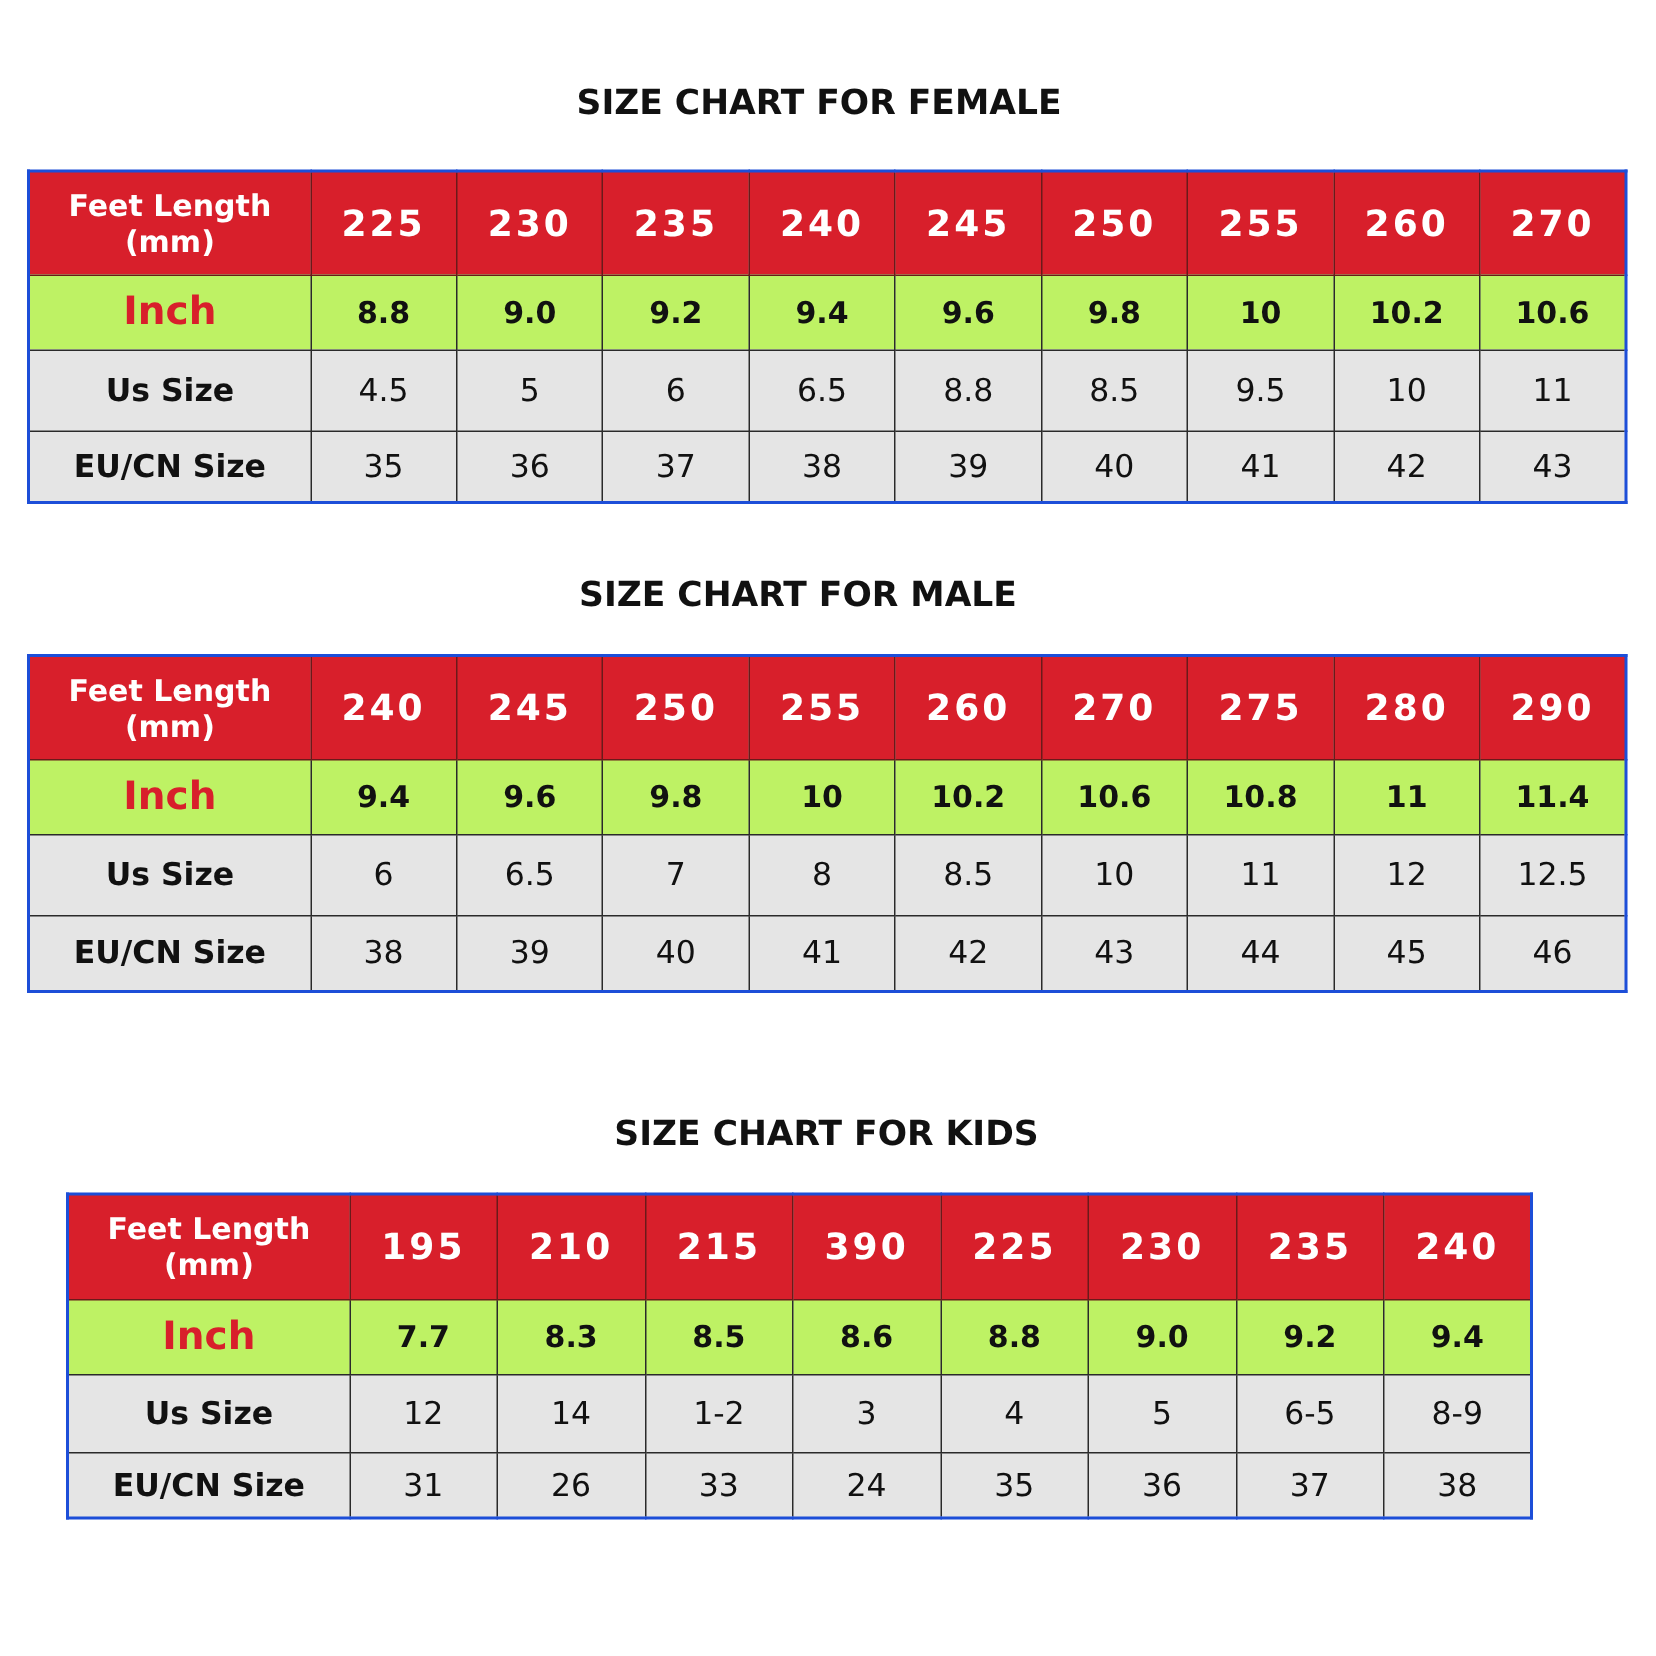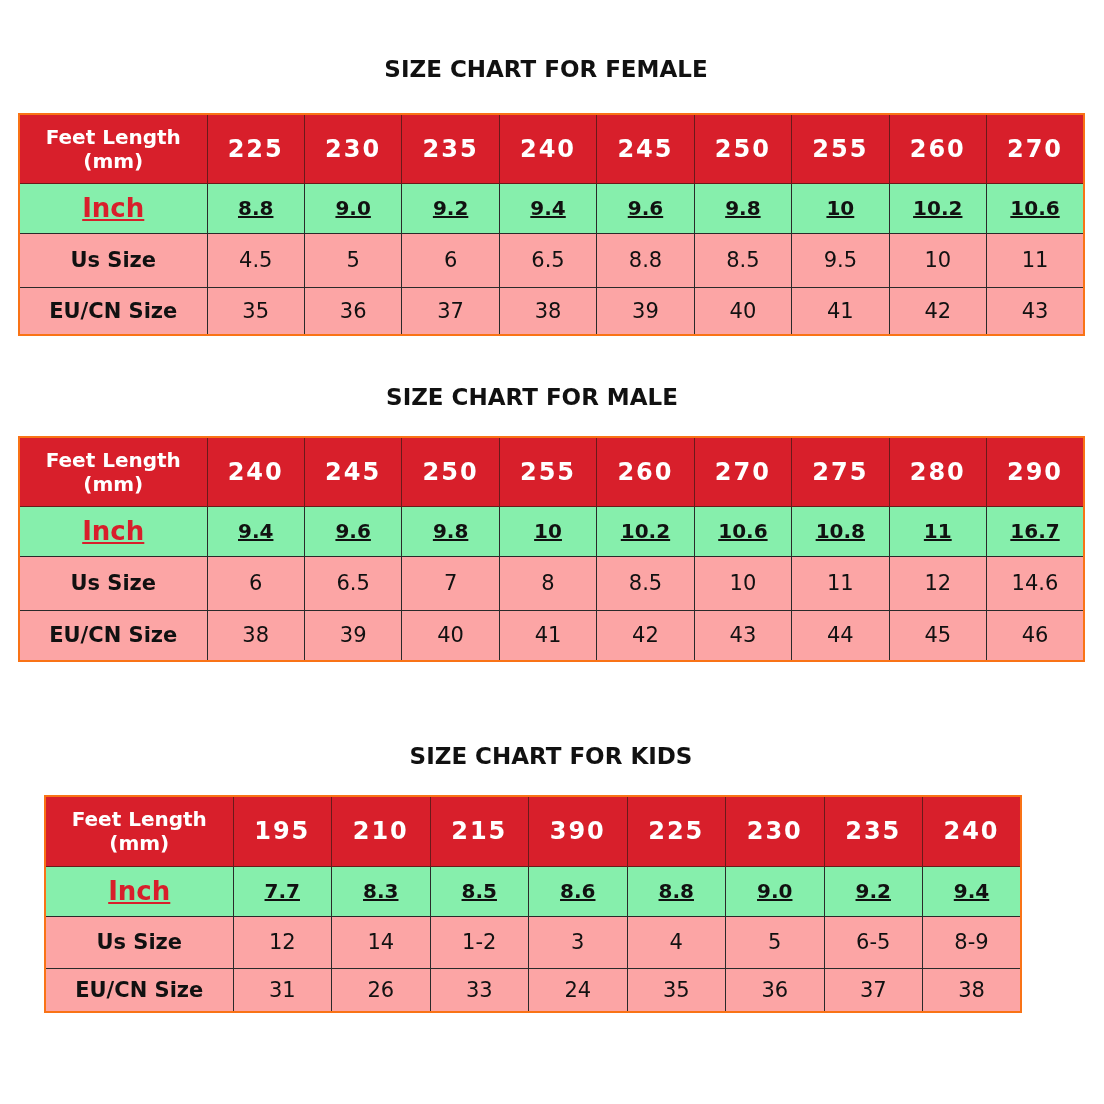--- a/index.html
+++ b/index.html
@@ -1,25 +1,25 @@
 <!DOCTYPE html>
 <html><head>
 <meta charset="utf-8">
 <style>
   html, body { margin:0; padding:0; background:#ffffff; }
   body { width:1104px; height:1104px; position:relative; overflow:hidden; font-family:"DejaVu Sans", sans-serif; }
   .title { position:absolute; left:0; width:1092px; text-align:center; font-weight:bold; font-size:23px; color:#111; letter-spacing:0px; }
-  .tbl { position:absolute; border-collapse:collapse; table-layout:fixed; border:2px solid #f97316; }
+  .tbl { position:absolute; border-collapse:collapse; table-layout:fixed; border:2px solid #1d4ed8; }
   .tbl td { border:1px solid #2a2a2a; text-align:center; padding:0; color:#111; }
   .tbl tr.hdr td { background:#d81f2b; color:#fff; font-weight:bold; border-color:#6a1a1a; }
   .tbl tr.hdr td.val { font-size:24px; letter-spacing:2px; }
   .tbl tr.hdr td.lab { font-size:20px; line-height:24px; }
-  .tbl tr.inch td { background:#86efac; font-weight:bold; font-size:20px;text-decoration:underline; }
+  .tbl tr.inch td { background:#bef264; font-weight:bold; font-size:20px; }
   .tbl tr.inch td.lab { color:#d81f2b; font-size:26px; }
-  .tbl tr.us td, .tbl tr.eu td { font-size:21px; background:#fca5a5; }
+  .tbl tr.us td, .tbl tr.eu td { font-size:21px; background:#e5e5e5; }
   .tbl tr td.lab { font-weight:bold; }
   .tbl tr.us td.lab, .tbl tr.eu td.lab { font-size:21px; }
 </style>
 </head>
 <body>
 
 <div class="title" style="top:56px;">SIZE CHART FOR FEMALE</div>
 <table class="tbl" style="left:18px; top:113px; width:1067px;">
   <colgroup>
       <col style="width:188px">
@@ -99,33 +99,33 @@
   <tr class="inch" style="height:50px">
     <td class="lab">Inch</td>
     <td>9.4</td>
     <td>9.6</td>
     <td>9.8</td>
     <td>10</td>
     <td>10.2</td>
     <td>10.6</td>
     <td>10.8</td>
     <td>11</td>
-    <td>16.7</td>
+    <td>11.4</td>
   </tr>
   <tr class="us" style="height:54px">
     <td class="lab">Us Size</td>
     <td>6</td>
     <td>6.5</td>
     <td>7</td>
     <td>8</td>
     <td>8.5</td>
     <td>10</td>
     <td>11</td>
     <td>12</td>
-    <td>14.6</td>
+    <td>12.5</td>
   </tr>
   <tr class="eu" style="height:51px">
     <td class="lab">EU/CN Size</td>
     <td>38</td>
     <td>39</td>
     <td>40</td>
     <td>41</td>
     <td>42</td>
     <td>43</td>
     <td>44</td>

